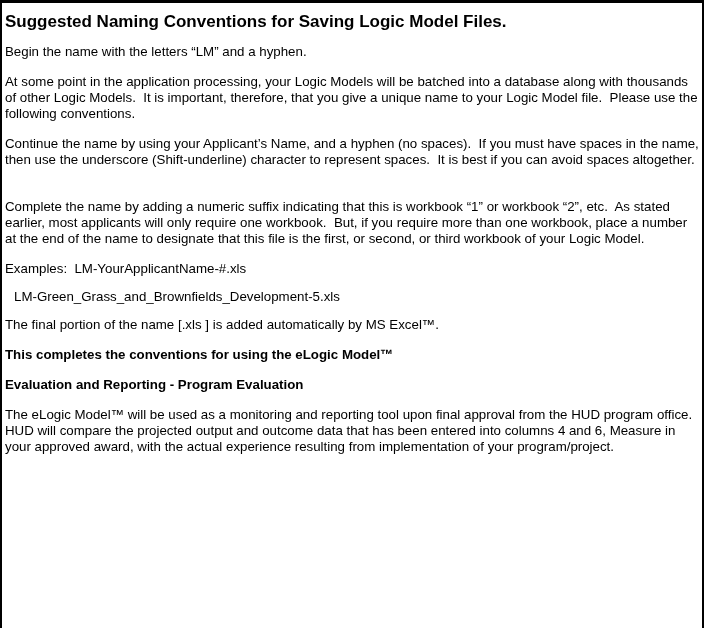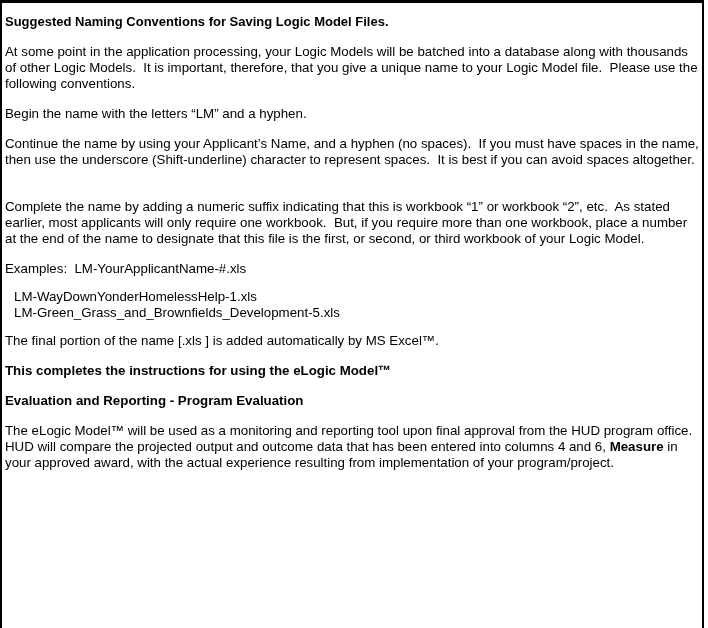--- a/index.html
+++ b/index.html
@@ -21,21 +21,21 @@
     background: #ffffff;
     border-top: 3px solid #000000;
     border-left: 2px solid #000000;
     border-right: 2px solid #000000;
     padding: 11px 3px 0 3px;
     font-size: 13.3px;
     line-height: 16px;
   }
   .h {
     margin: 0;
-    font-size: 13px;
+    font-size: 17px;
     line-height: 16px;
     font-weight: bold;
   }
   .page p {
     margin: 14px 0 0 0;
   }
   p.bold {
     font-weight: bold;
   }
   .gap-xl {
@@ -44,48 +44,47 @@
   .gap-sm {
     margin-top: 12px !important;
   }
   .ex-group {
     margin-top: 12px;
     padding-left: 9px;
   }
   .ex-line {
     margin: 0;
   }
-  b { font-weight: bold; }
+  b { font-weight: normal; }
 </style>
 </head>
 <body>
 
 <div class="page">
 
   <h1 class="h">Suggested Naming Conventions for Saving Logic Model Files.</h1>
 
+  <p>Begin the name with the letters “LM” and a hyphen.</p>
+
   <p>At some point in the application processing, your Logic Models will be batched into a database along with thousands of other Logic Models.&nbsp; It is important, therefore, that you give a unique name to your Logic Model file.&nbsp; Please use the following conventions.</p>
-
-  <p>Begin the name with the letters “LM” and a hyphen.</p>
 
   <p>Continue the name by using your Applicant’s Name, and a hyphen (no spaces).&nbsp; If you must have spaces in the name, then use the underscore (Shift-underline) character to represent spaces.&nbsp; It is best if you can avoid spaces altogether.</p>
 
   <p class="gap-xl">Complete the name by adding a numeric suffix indicating that this is workbook “1” or workbook “2”, etc.&nbsp; As stated earlier, most applicants will only require one workbook.&nbsp; But, if you require more than one workbook, place a number at the end of the name to designate that this file is the first, or second, or third workbook of your Logic Model.</p>
 
   <p>Examples:&nbsp; LM-YourApplicantName-#.xls</p>
 
   <div class="ex-group">
   </div>
 
   <div class="ex-group">
-    <div class="ex-line">LM-WayDownYonderHomelessHelp-1.xls</div>
     <div class="ex-line">LM-Green_Grass_and_Brownfields_Development-5.xls</div>
   </div>
 
   <p class="gap-sm">The final portion of the name [.xls ] is added automatically by MS Excel™.</p>
 
-  <p class="bold">This completes the instructions for using the eLogic Model™</p>
+  <p class="bold">This completes the conventions for using the eLogic Model™</p>
 
   <p class="bold">Evaluation and Reporting - Program Evaluation</p>
 
   <p><span>The eLogic Model™ will be used as a monitoring and reporting tool upon final approval from the HUD program office.&nbsp; HUD will compare the projected output and outcome data that has been entered into columns 4 and 6, </span><b>Measure</b><span> in your approved award, with the actual experience resulting from implementation of your program/project.</span></p>
 
 </div>
 
 </body></html>

